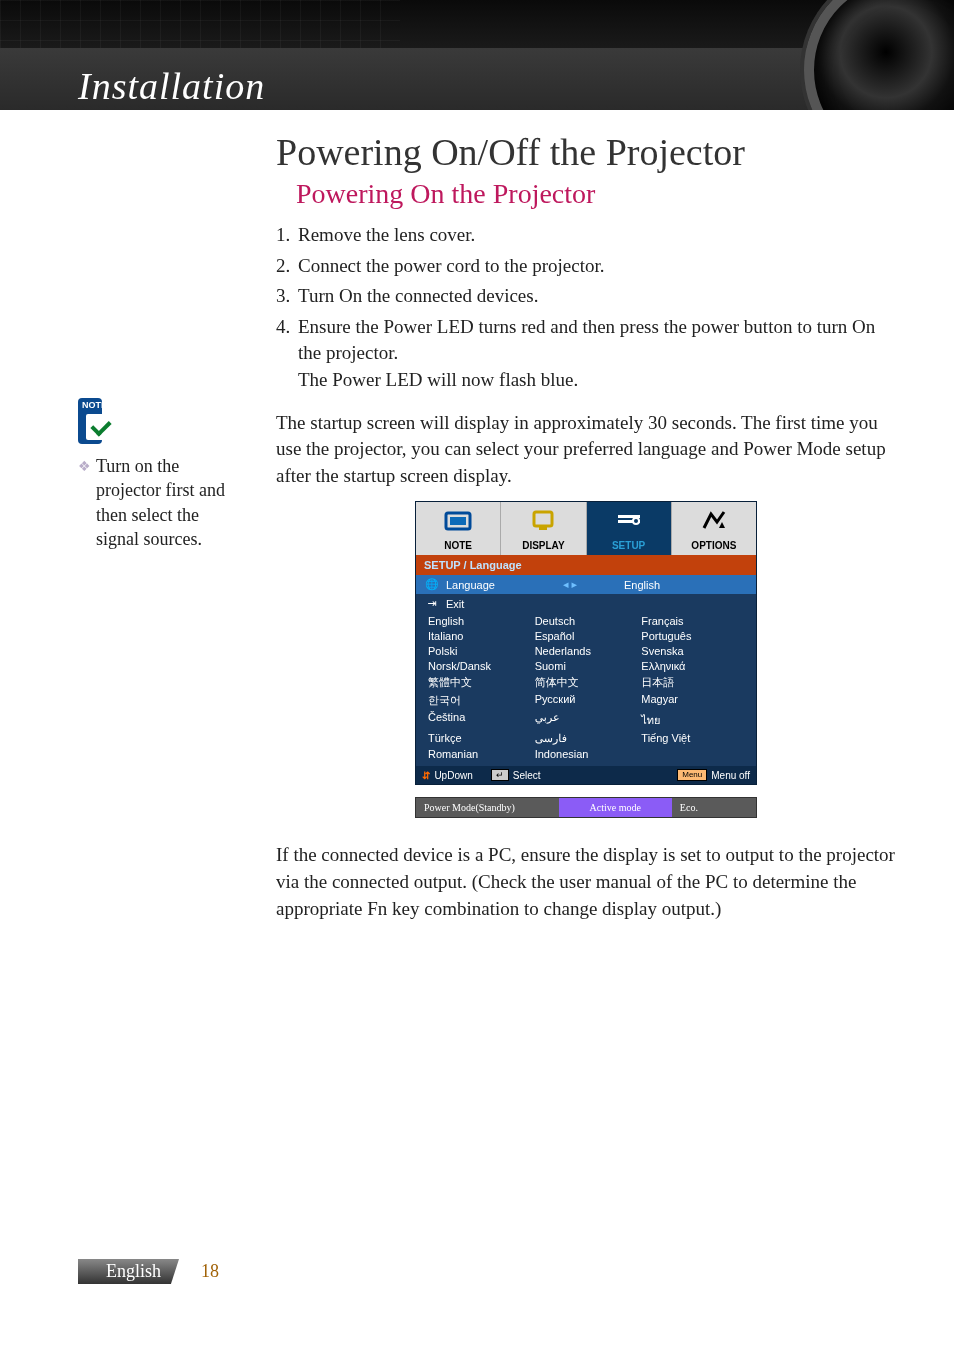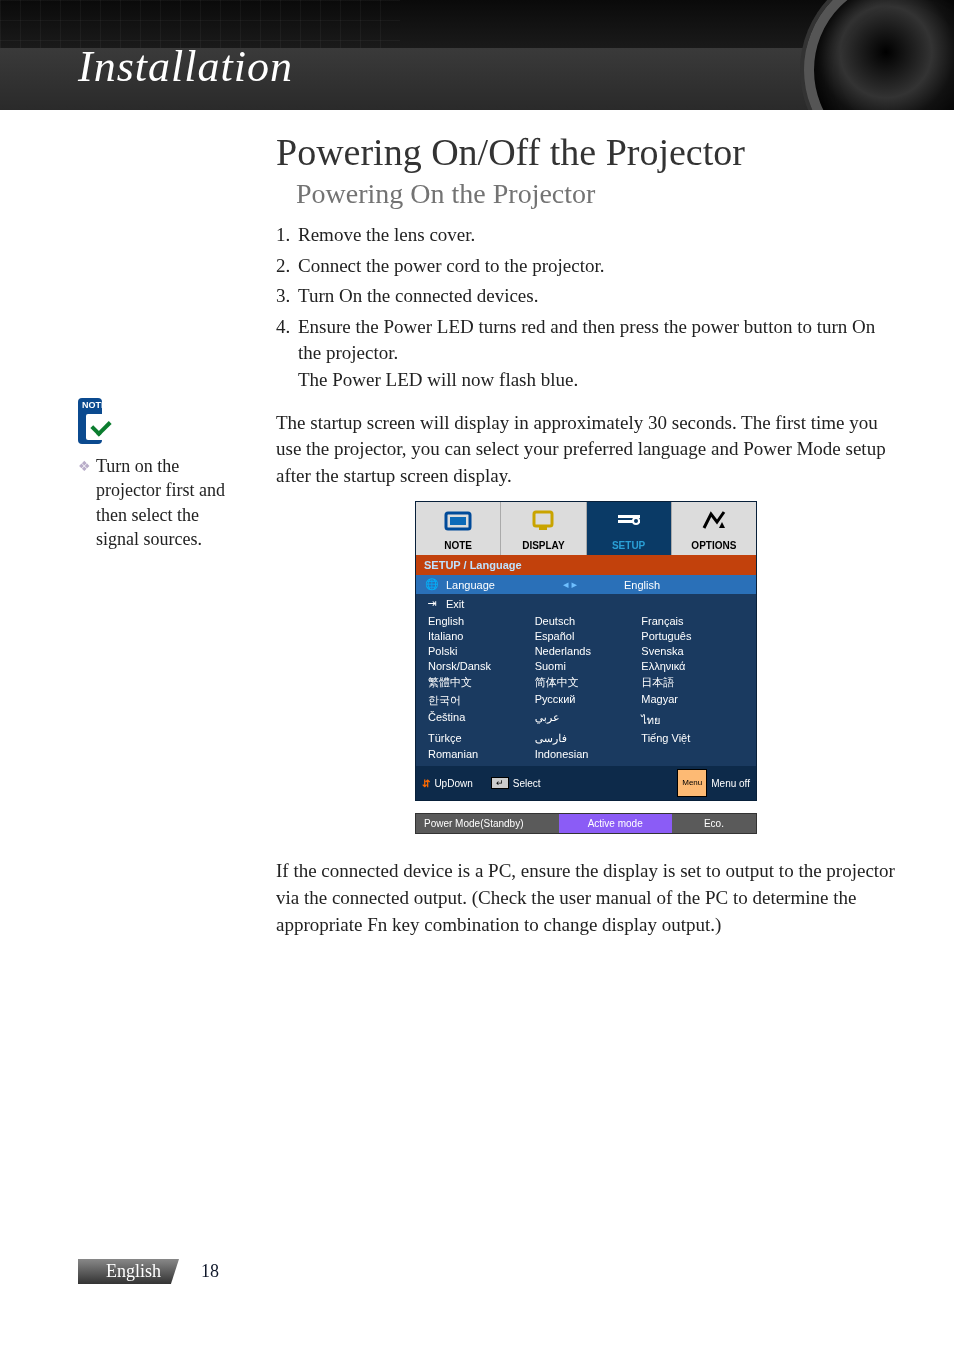--- a/index.html
+++ b/index.html
@@ -21,23 +21,23 @@
     content: "";
     position: absolute;
     top: 0; left: 0;
     width: 400px; height: 48px;
     background-image: repeating-linear-gradient(to right, rgba(255,255,255,0.04) 0 1px, transparent 1px 20px),
                       repeating-linear-gradient(to bottom, rgba(255,255,255,0.04) 0 1px, transparent 1px 20px);
   }
   .header-title {
     position: absolute;
     left: 78px;
-    bottom: 18px;
+    bottom: 2px;
     font-style: italic;
-    font-size: 44px;
+    font-size: 38px;
     color: #fff;
     letter-spacing: 1px;
   }
   .header-lens {
     position: absolute;
     right: -50px;
     top: -30px;
     width: 200px;
     height: 200px;
     border-radius: 50%;
@@ -54,21 +54,21 @@
   }
   .h1 {
     font-size: 38px;
     font-weight: normal;
     color: #333;
     margin-bottom: 4px;
   }
   .h2 {
     font-size: 28px;
     font-weight: normal;
-    color: #737373;
+    color: #be185d;
     margin-left: 20px;
     margin-bottom: 12px;
   }
   .step {
     font-size: 19px;
     line-height: 1.4;
     margin-bottom: 4px;
     display: flex;
   }
   .step-num { flex: 0 0 22px; }
@@ -205,55 +205,55 @@
     gap: 18px;
     font-size: 10px;
   }
   .osd-footer .f-item { display: flex; align-items: center; gap: 4px; }
   .f-icon-ud { color: #ff6a00; font-weight: bold; }
   .f-icon-sel {
     display:inline-block; width:18px; height:12px; background:#ccc; border:1px solid #000;
     position:relative; font-size:9px; color:#000; text-align:center; line-height:10px;
   }
   .f-icon-menu {
-    display:inline-block; padding:8px 4px; background:#fdba74; border:1px solid #000;
+    display:inline-block; padding:0 4px; background:#fdba74; border:1px solid #000;
     font-size:8px; color:#000; line-height:10px;
   }
   .osd-power {
     width: 342px;
     margin-top: 12px;
     background: #5a5a5a;
-    font-family: Liberation Sans, sans-serif;
+    font-family: Liberation Serif, serif;
     font-size: 10px;
     color: #fff;
     display: flex;
     border: 1px solid #333;
   }
   .osd-power > div { padding: 4px 8px; }
   .osd-power .pm-label { flex: 1.3; }
   .osd-power .pm-active { flex: 1; background: #8b5cf6; text-align:center;}
-  .osd-power .pm-eco { flex: 0.7; text-align: center; }
+  .osd-power .pm-eco { flex: 0.7; text-align: left; }
   .footer {
     position: absolute;
     bottom: 70px;
     left: 78px;
     display: flex;
     align-items: center;
     font-family: "Palatino Linotype", Georgia, serif;
   }
   .footer-lang {
     background: linear-gradient(to bottom, #888 0%, #333 100%);
     color: #fff;
     padding: 2px 18px 2px 28px;
     font-size: 18px;
     clip-path: polygon(0 0, 100% 0, 92% 100%, 0 100%);
   }
   .footer-page {
     font-size: 18px;
-    color: #0f172a;
+    color: #a16207;
     padding-left: 22px;
   }
   
   .ic-image svg, .ic-display svg, .ic-setup svg, .ic-options svg { display:block; margin:0 auto; }
 </style>
 </head>
 <body>
 
 <div class="header">
   <div class="header-title">Installation</div>

